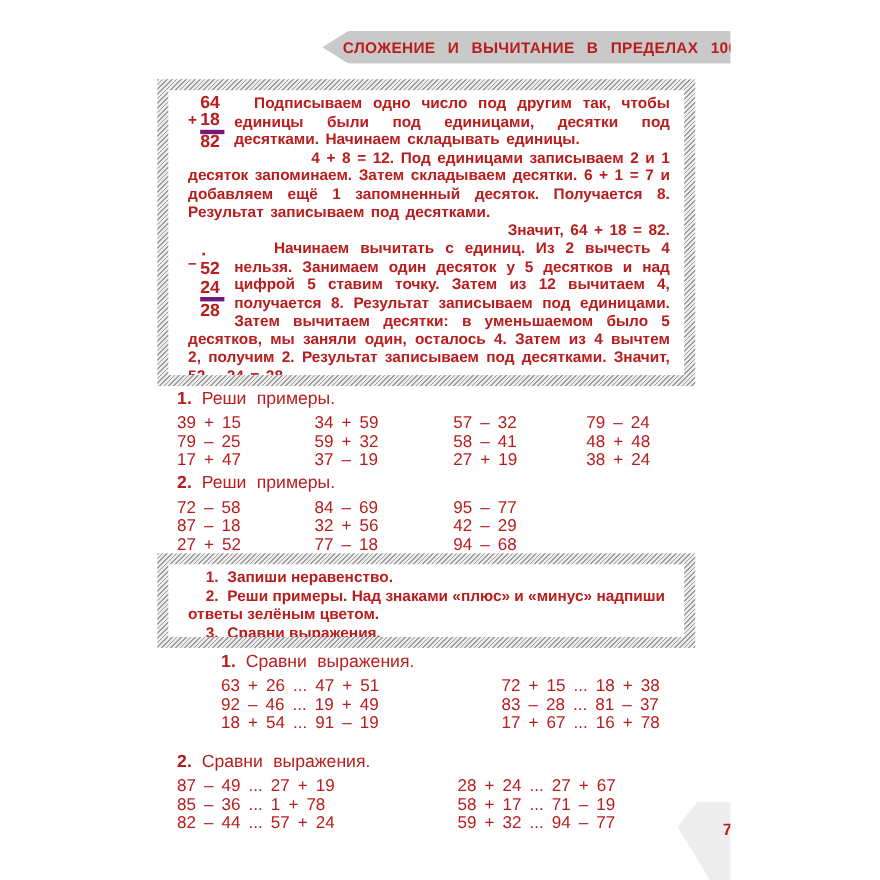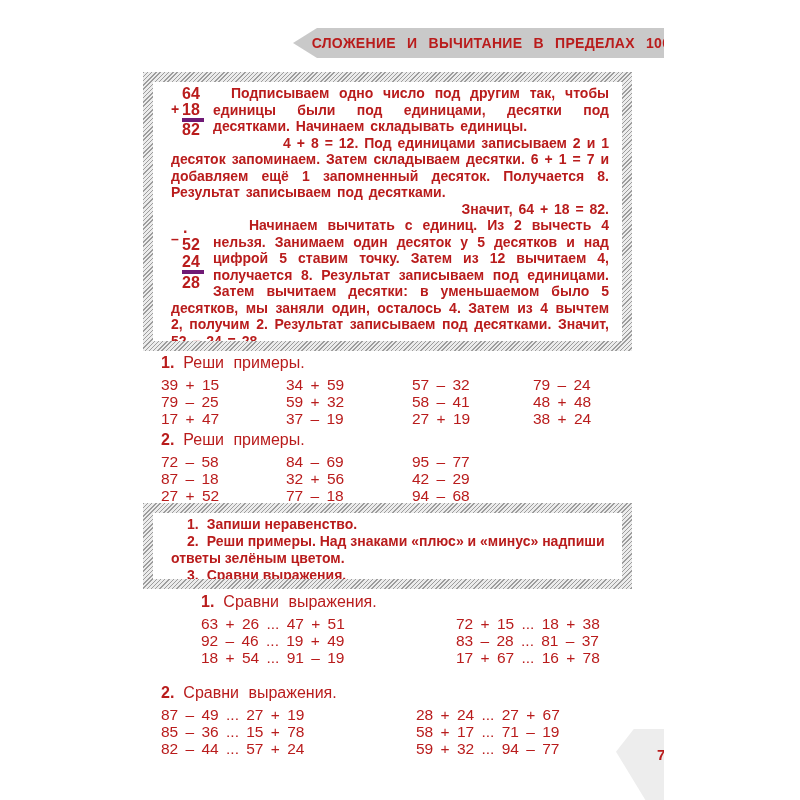--- a/index.html
+++ b/index.html
@@ -198,21 +198,21 @@
     </div>
   </div>
 
   <div class="exercise" id="cmp2">
     <div class="ex-head">
       <span class="ex-num">2.</span><span class="ex-title">Сравни выражения.</span>
     </div>
     <div class="grid g2">
       <div class="gcol">
         <div class="prob">87 – 49 ... 27 + 19</div>
-        <div class="prob">85 – 36 ... 15 + 78</div>
+        <div class="prob">85 – 36 ... 1 + 78</div>
         <div class="prob">82 – 44 ... 57 + 24</div>
       </div>
       <div class="gcol">
         <div class="prob">28 + 24 ... 27 + 67</div>
         <div class="prob">58 + 17 ... 71 – 19</div>
         <div class="prob">59 + 32 ... 94 – 77</div>
       </div>
     </div>
   </div>
 

